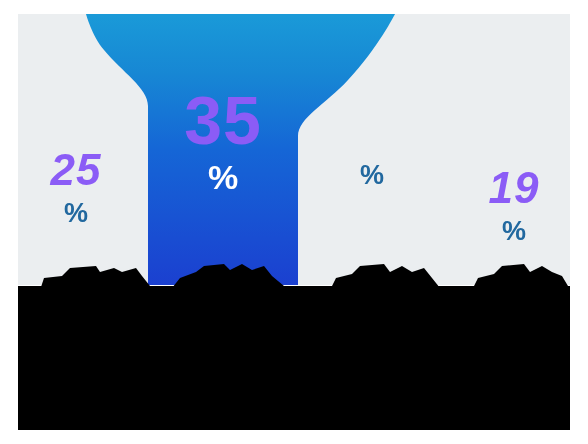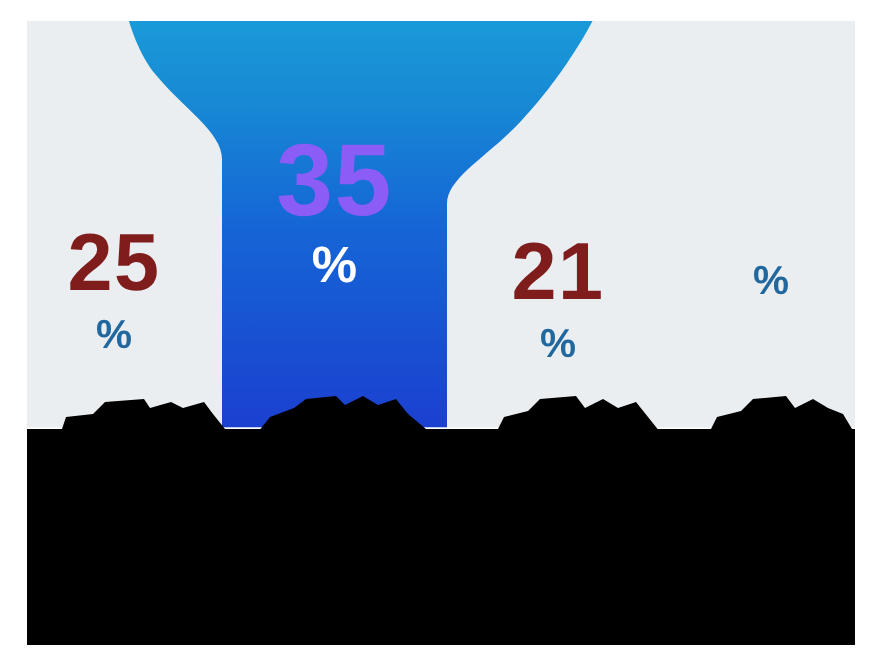--- a/index.html
+++ b/index.html
@@ -52,22 +52,23 @@
     font-weight: 700;
     letter-spacing: 1px;
   }
   .stat .pct {
     display: block;
     font-weight: 700;
   }
 
   
   .stat-side .num {
-    color: #7f1d1d;
-    font-size: 54px;
+    color: #8b5cf6;
+    font-size: 44px;
+    font-style: italic;
   }
   .stat-side .pct {
     color: #21689f;
     font-size: 27px;
     margin-top: 8px;
   }
 
   
   .stat-highlight .num {
     color: #8b5cf6;
@@ -128,25 +129,25 @@
     <span class="num">25</span>
     <span class="pct">%</span>
   </div>
 
   <div class="stat stat-highlight" id="stat-2">
     <span class="num">35</span>
     <span class="pct">%</span>
   </div>
 
   <div class="stat stat-side" id="stat-3">
-    <span class="num">21</span>
     <span class="pct">%</span>
   </div>
 
   <div class="stat stat-side" id="stat-4">
+    <span class="num">19</span>
     <span class="pct">%</span>
   </div>
 
   <div class="redaction-layer">
     <svg width="588" height="444" viewBox="0 0 588 444" xmlns="http://www.w3.org/2000/svg">
 
       <rect x="18" y="286" width="552" height="144" fill="#000000"></rect>
 
       <path d="M 18 290
                L 40 290 L 44 278 L 62 276 L 70 268 L 96 266 L 100 272 L 114 268

